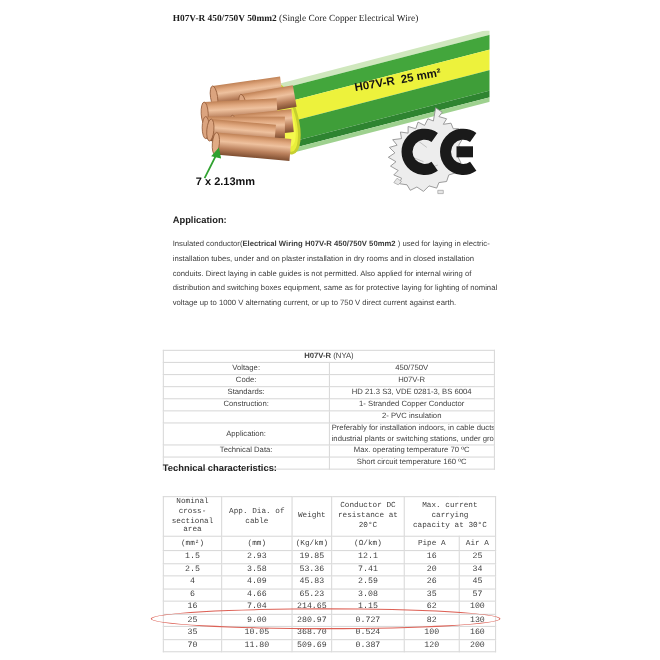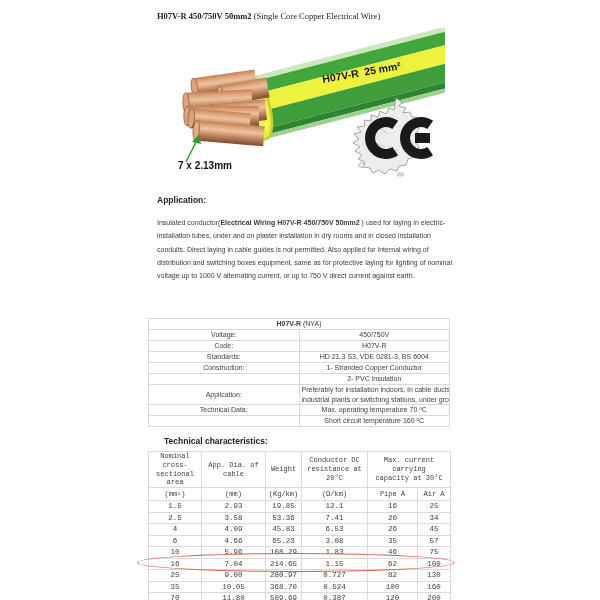--- a/index.html
+++ b/index.html
@@ -18,21 +18,21 @@
   table{border-collapse:collapse;table-layout:fixed;}
   td{border:1px solid #dadada;text-align:center;vertical-align:middle;overflow:hidden;}
 
   .spec-wrap{left:148px;top:318px;width:302px;}
   .spec-table{width:302px;}
   .spec-table td{font-size:7px;height:10px;line-height:10px;padding:0 2px;color:#3e3e3e;white-space:nowrap;}
   .spec-table td.lbl{width:82px;}
   .spec-table .two div{line-height:9.5px;white-space:nowrap;}
   .sp-head td{color:#3e3e3e;}
 
-  .tech-heading{left:148px;top:436px;font-size:8.5px;color:#222;margin-left:16px;}
+  .tech-heading{left:148px;top:420px;font-size:8.5px;color:#222;}
   .tech-wrap{left:148px;top:451px;width:302px;}
   .tech-table{width:302px;font-family:Liberation Mono, monospace;}
   .tech-table td{font-size:7.5px;height:10.5px;line-height:10.5px;padding:0 1px;color:#3e3e3e;white-space:nowrap;}
   .tech-table .h1 td{height:20px;font-size:7px;line-height:8.8px;white-space:normal;}
   .tech-table .units td{height:12px;font-size:7px;}
 
   .highlight-ellipse{left:137px;top:553px;width:316px;height:17px;border:1.5px solid #dd6156;border-radius:50%;pointer-events:none;}
 </style>
 </head>
 <body>
@@ -225,41 +225,33 @@
             <td>3.58</td>
             <td>53.36</td>
             <td>7.41</td>
             <td>20</td>
             <td>34</td>
           </tr>
       <tr>
             <td>4</td>
             <td>4.09</td>
             <td>45.83</td>
-            <td>6.53</td>
+            <td>2.59</td>
             <td>26</td>
             <td>45</td>
           </tr>
       <tr>
             <td>6</td>
             <td>4.66</td>
             <td>65.23</td>
             <td>3.08</td>
             <td>35</td>
             <td>57</td>
           </tr>
       <tr>
-            <td>10</td>
-            <td>5.96</td>
-            <td>108.29</td>
-            <td>1.83</td>
-            <td>46</td>
-            <td>75</td>
-          </tr>
-      <tr>
             <td>16</td>
             <td>7.04</td>
             <td>214.65</td>
             <td>1.15</td>
             <td>62</td>
             <td>100</td>
           </tr>
       <tr>
             <td>25</td>
             <td>9.00</td>

